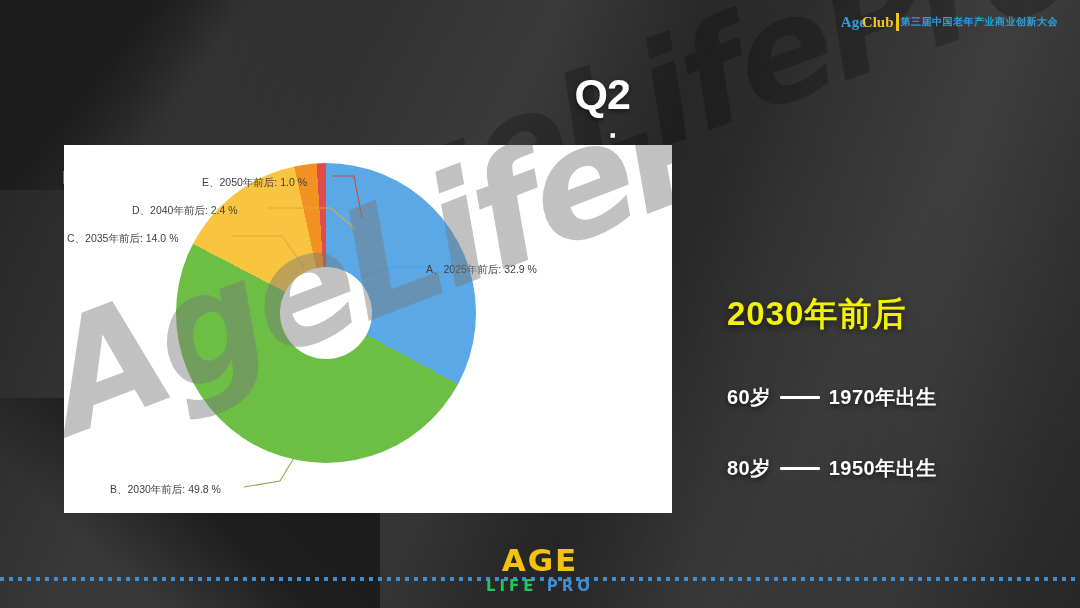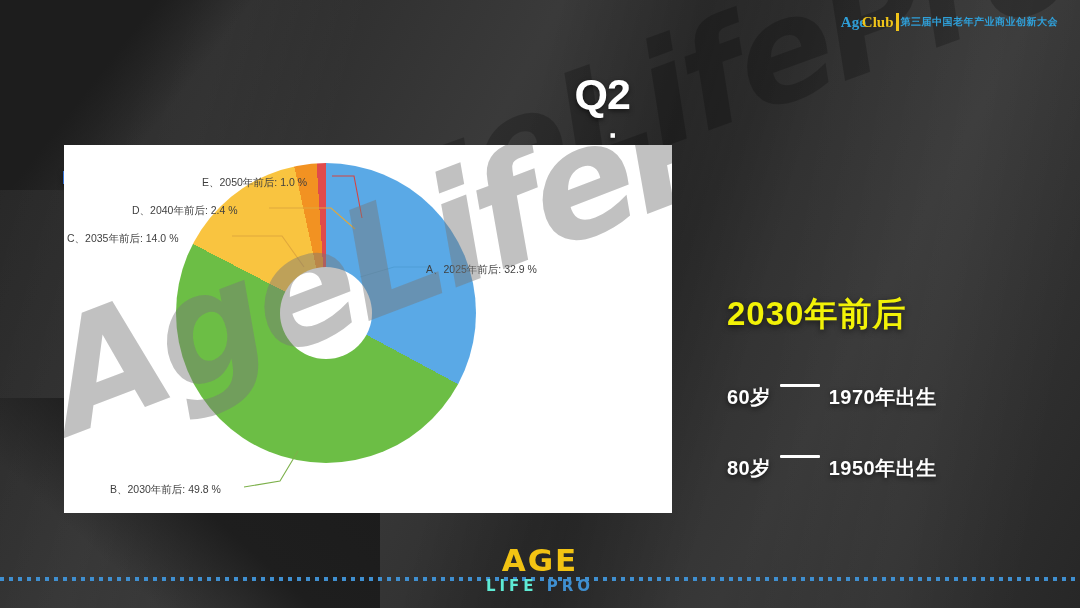--- a/index.html
+++ b/index.html
@@ -115,21 +115,21 @@
 
   
   .right-block{ position:absolute; left:727px; top:292px; width:330px; }
   .highlight{
     color:#f2f207; font-size:33px; font-weight:700; letter-spacing:1px;
     text-shadow:0 2px 6px rgba(0,0,0,.6);
   }
   .fact{
     color:#ffffff; font-size:20px; font-weight:700; letter-spacing:.5px;
     text-shadow:0 2px 5px rgba(0,0,0,.6);
-    display:flex; gap:9px;
+    display:flex; align-items:center; gap:9px;
   }
   .fact-1{ margin-top:47px; }
   .fact-2{ margin-top:44px; }
   .dash{
     display:inline-block; width:40px; height:3px; background:#ffffff; border-radius:1px;
   }
 
   
   .footer-line{
     position:absolute; left:0; right:0; top:577px; height:4px;
@@ -140,21 +140,21 @@
     display:flex; flex-direction:column; align-items:center;
   }
   .fl-age{
     font-size:31px; font-weight:700; color:#f2c313; letter-spacing:2px; line-height:1;
     font-family:"DejaVu Sans",sans-serif;
   }
   .fl-life{
     font-size:15px; font-weight:700; letter-spacing:4px; line-height:1; margin-top:3px;
     font-family:"DejaVu Sans",sans-serif;
   }
-  .fl-life .y{ color:#5eead4; }
+  .fl-life .y{ color:#22c55e; }
   .fl-life .b{ color:#3f8fd0; }
 </style>
 </head>
 <body>
 
 <div class="bg-base"></div>
 <div class="bg-streak"></div>
 <div class="bg-corner-dark"></div>
 <div class="bg-corner-dark2"></div>
 <div class="bg-wm">AgeLifePro</div>

